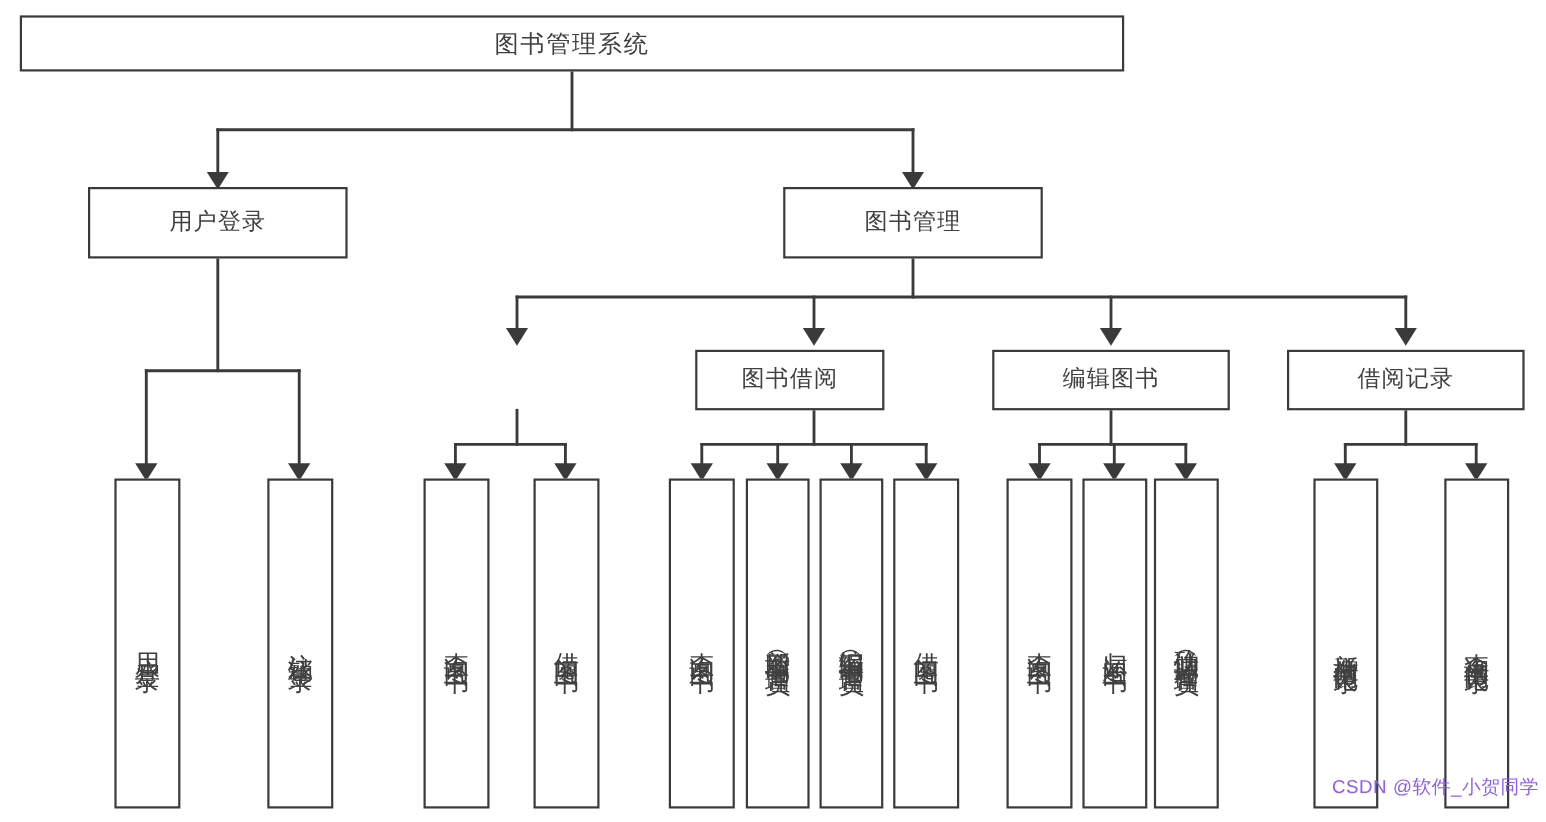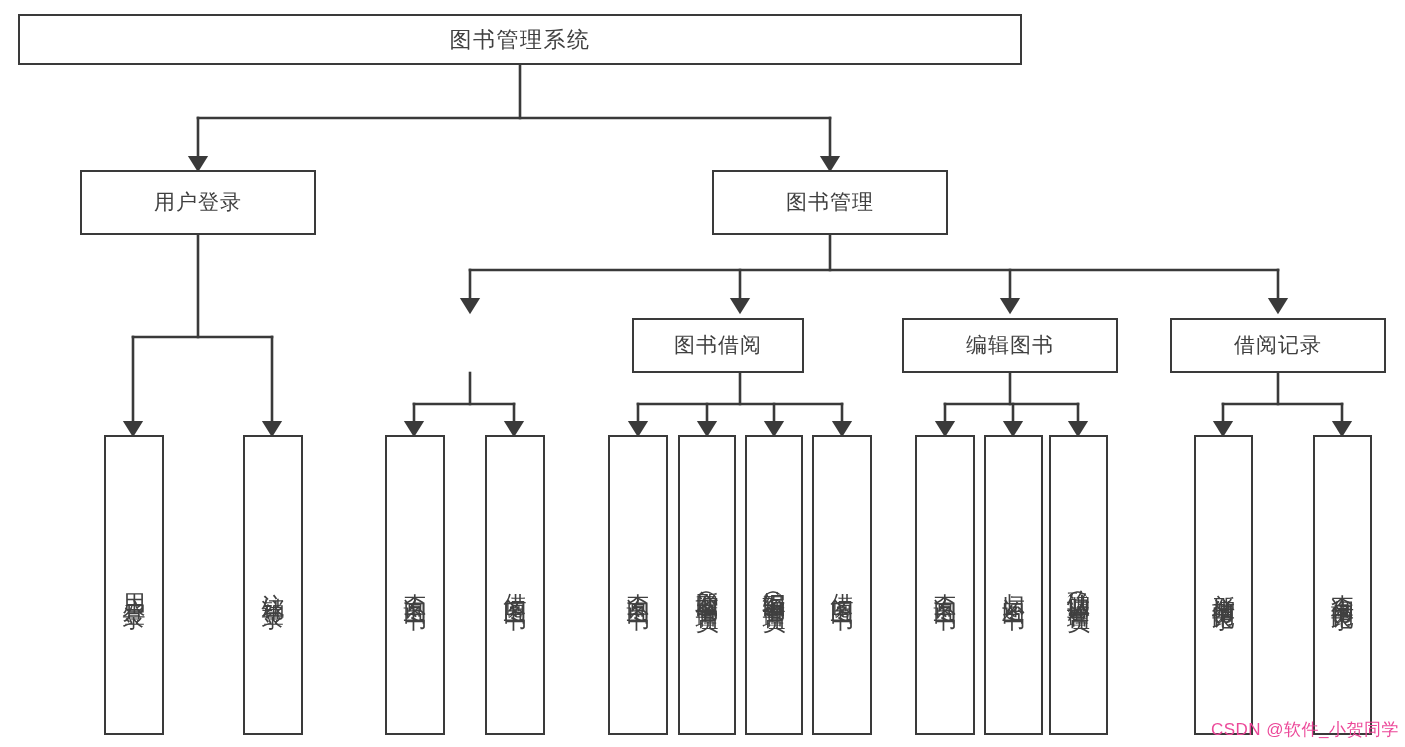--- a/index.html
+++ b/index.html
@@ -37,23 +37,23 @@
     writing-mode:vertical-rl;
     text-orientation:upright;
     font-size:23px;
     letter-spacing:5px;
     line-height:1;
   }
   .v-node.tall .lbl{letter-spacing:3px;}
   .watermark{
     position:absolute;
     right:6px;
-    bottom:6px;
+    bottom:20px;
     font-size:17px;
-    color:#ec4899;
+    color:#8b5cf6;
     letter-spacing:0.5px;
     white-space:nowrap;
   }
 </style>
 </head>
 <body>
 
 <div id="stage">
 
   <svg id="wires" viewBox="0 0 1405 747" xmlns="http://www.w3.org/2000/svg">

